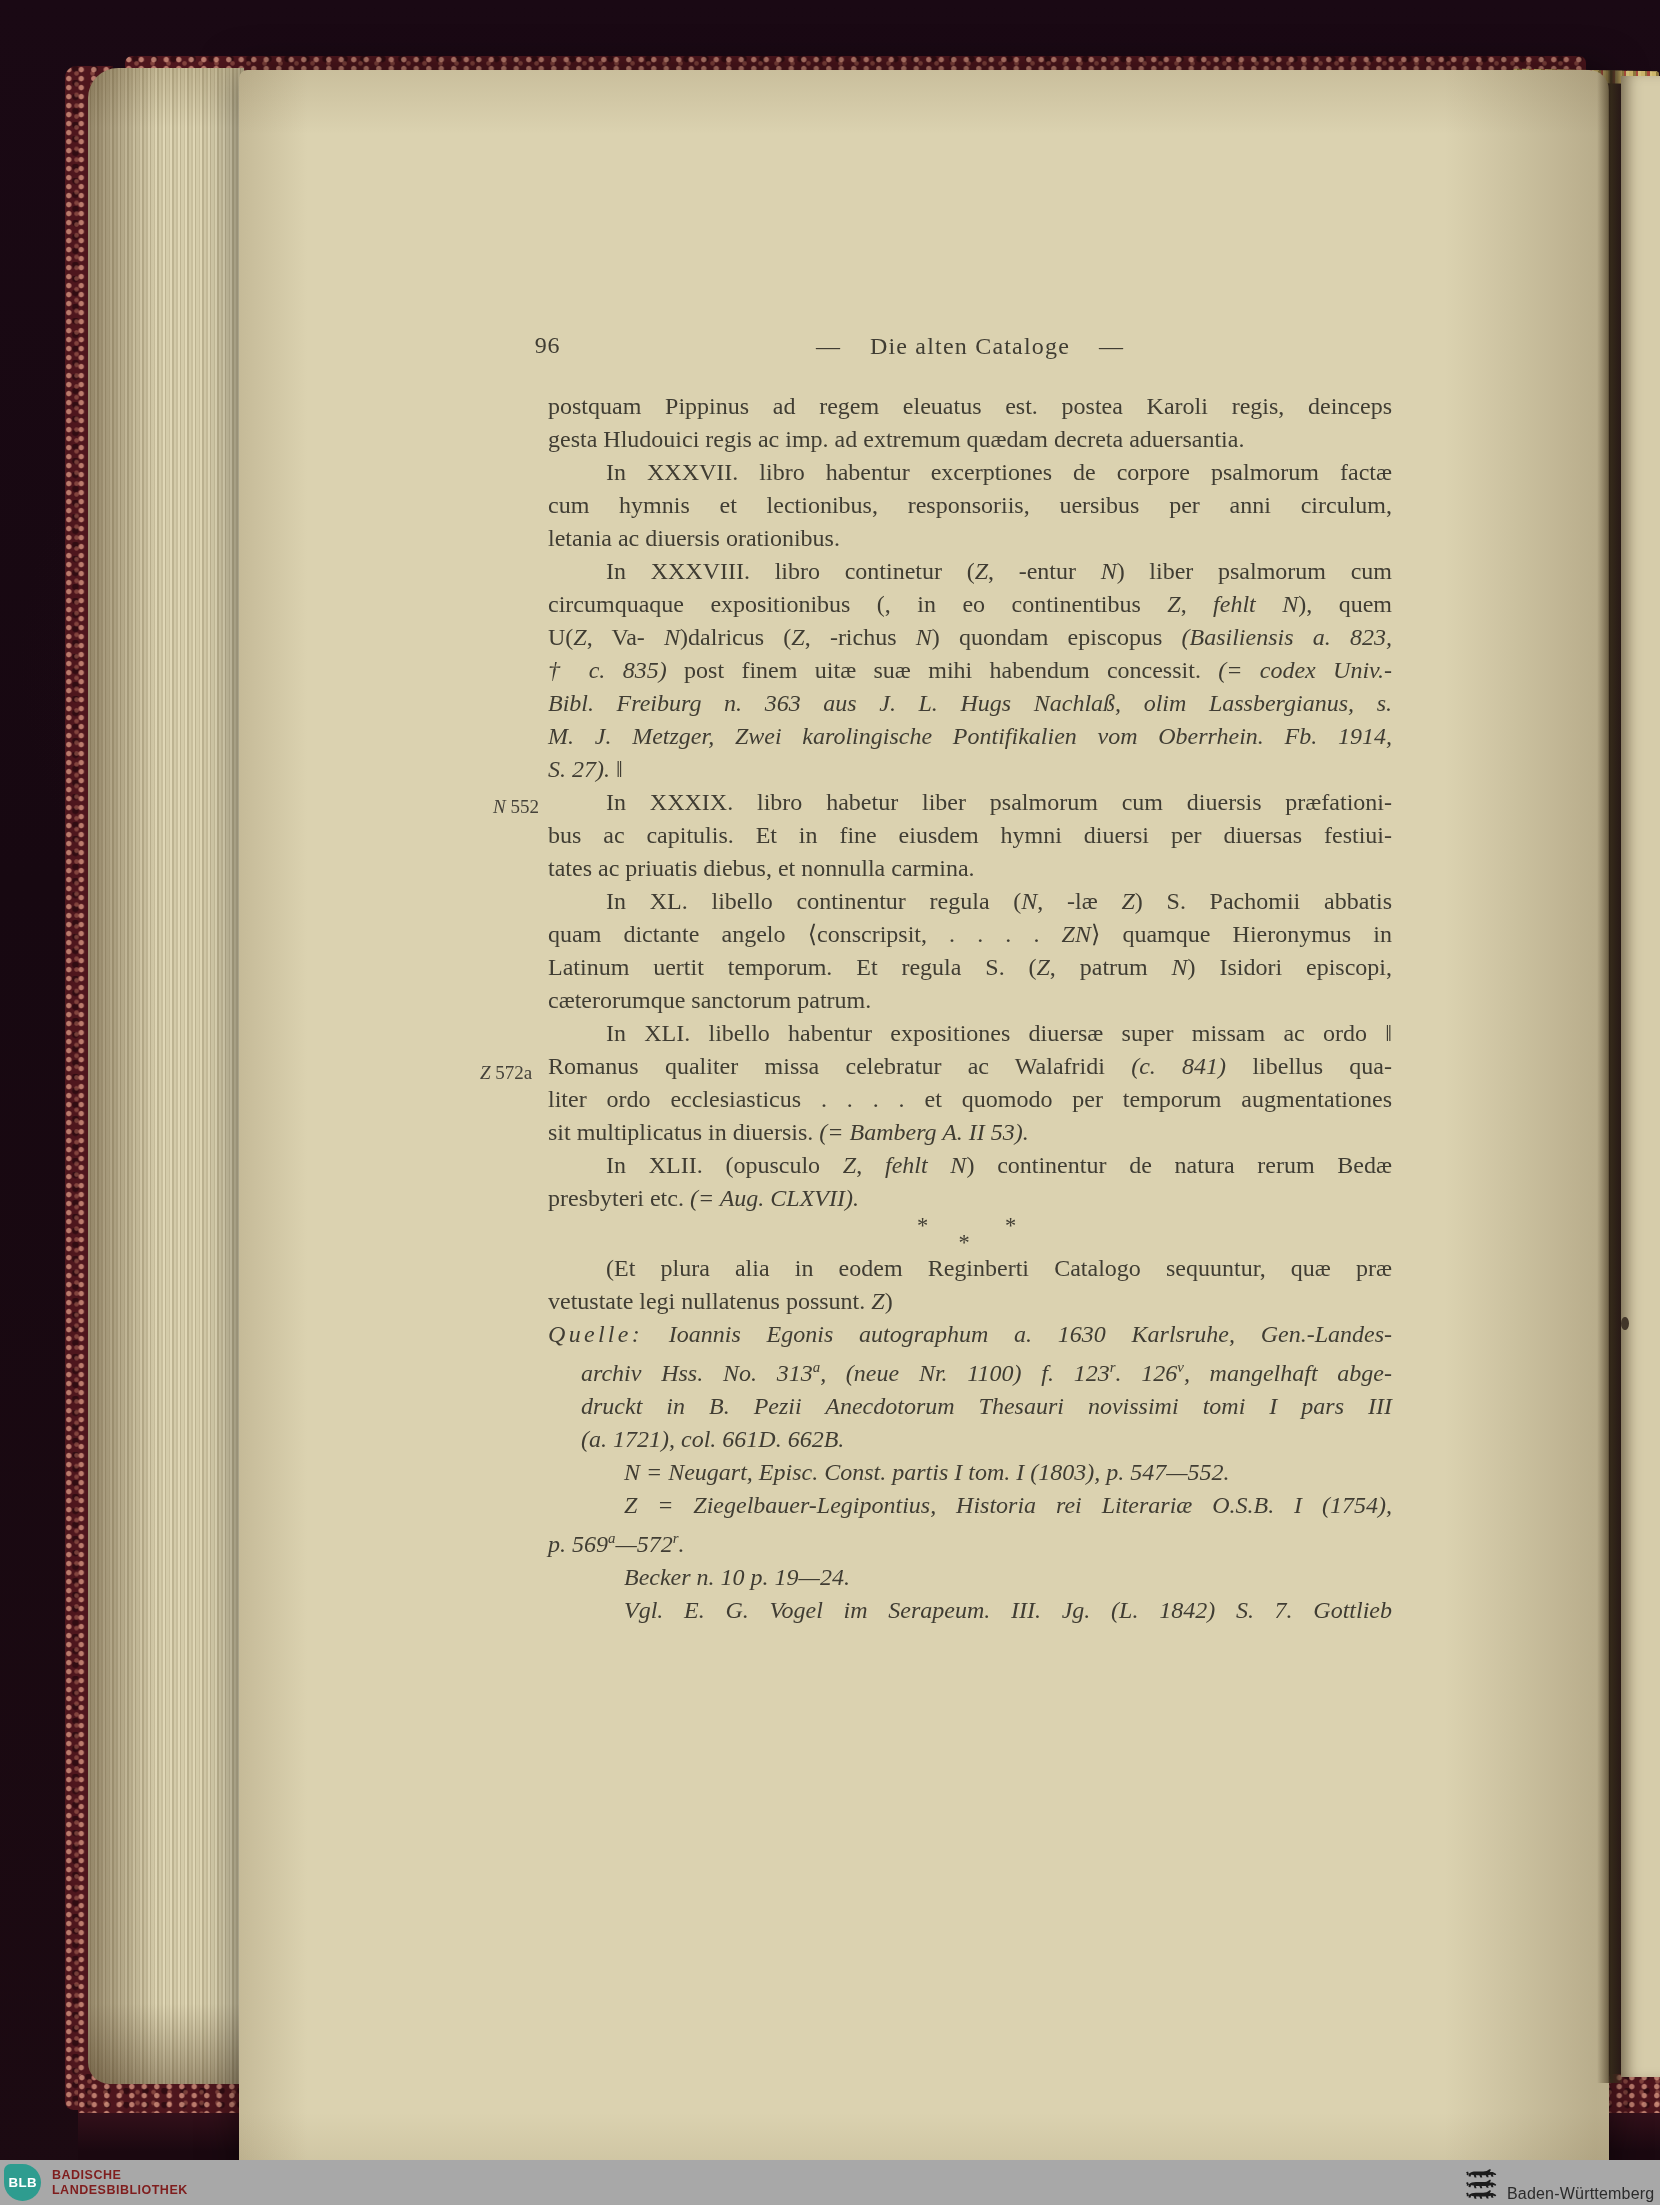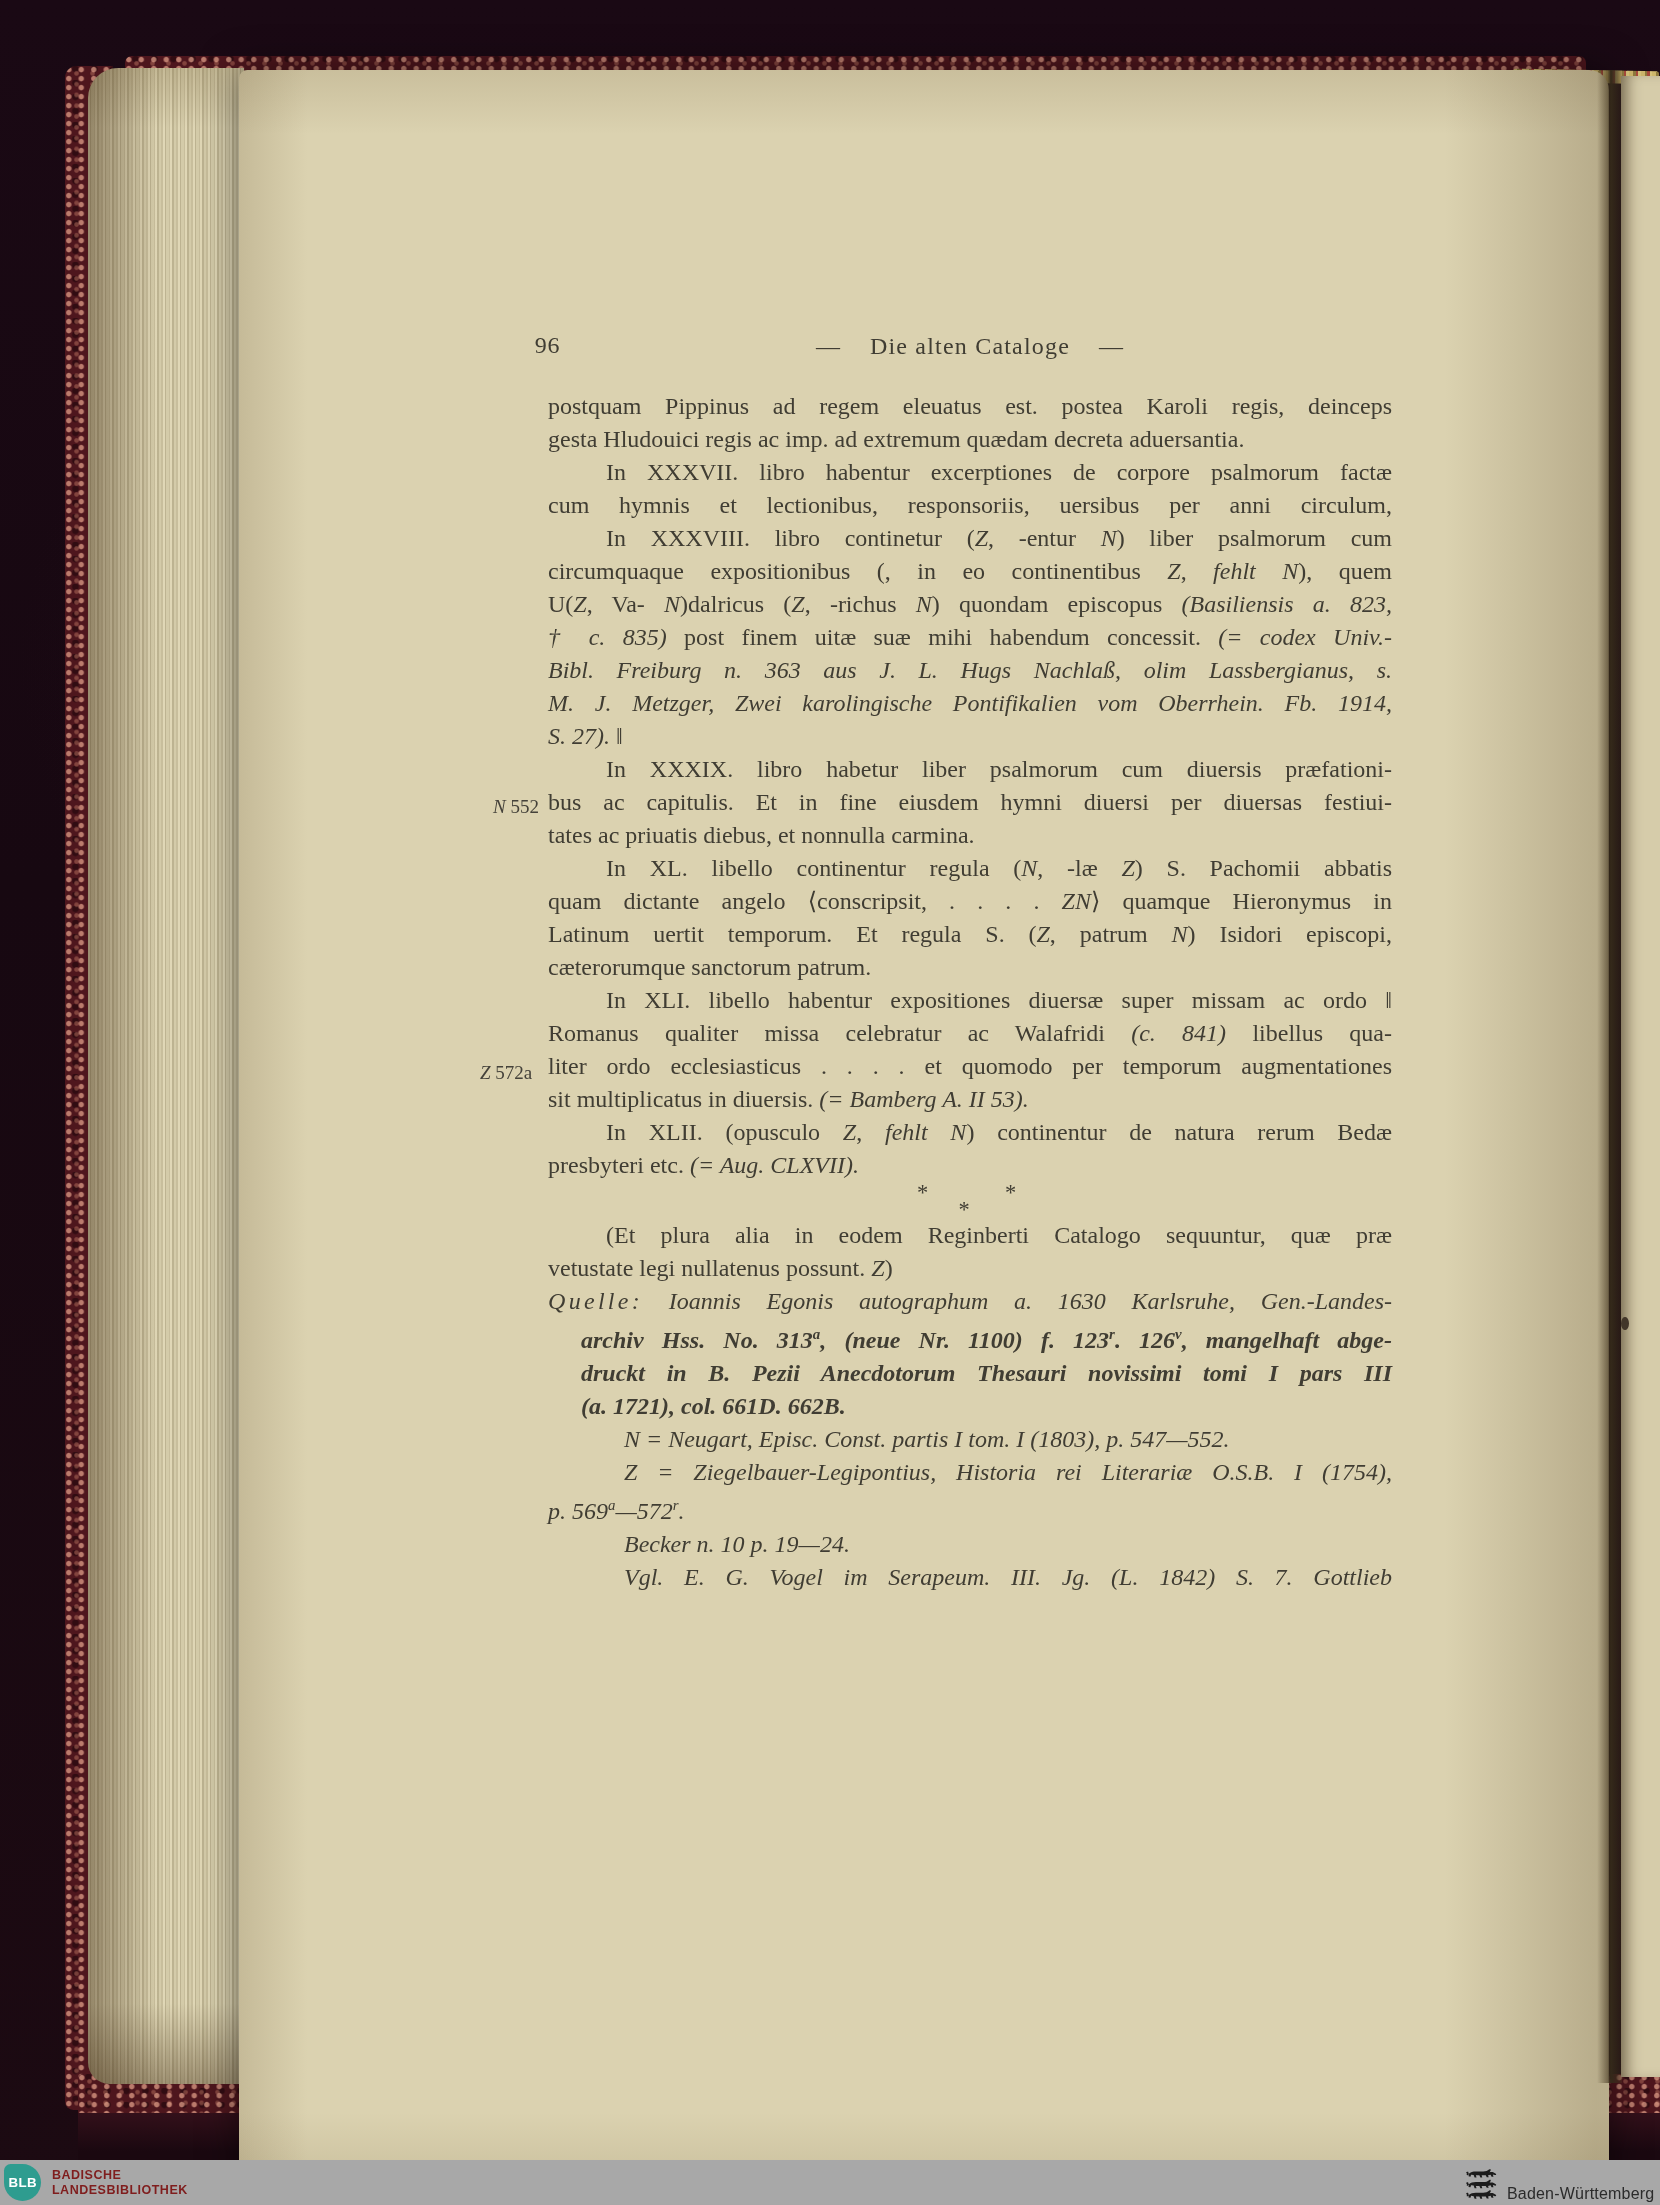--- a/index.html
+++ b/index.html
@@ -67,21 +67,21 @@
   
   .page-head{position:absolute;left:309px;top:262px;width:844px;height:33px;font-size:24px;}
   .pagenum{position:absolute;left:-13.3px;top:0;letter-spacing:0.8px;}
   .runtitle{position:absolute;left:0;right:0;top:0.8px;text-align:center;white-space:pre;letter-spacing:1.2px;}
   .body-text{
     position:absolute;left:309px;top:320px;width:844px;
     font-size:24px;line-height:33px;
   }
   .line{text-align:justify;text-align-last:justify;}
   .line.end{text-align-last:left;}
-  .line.ind1{padding-left:33px;font-weight:bold;}
+  .line.ind1{padding-left:33px;}
   .line.ind2{padding-left:58px;}
   .line.ind3{padding-left:76px;}
   .seg.i{font-style:italic;}
   .seg.is{font-style:italic;letter-spacing:3.3px;}
   .seg.sup{font-style:italic;font-size:62%;vertical-align:super;}
   .separator{position:relative;height:37px;font-size:22.4px;}
   .ast{position:absolute;line-height:1;top:0;}
   .ast.a1{left:calc(50% - 53px);}
   .ast.a2{left:calc(50% + 35px);}
   .ast.a3{left:calc(50% - 11.6px);top:17.4px;}
@@ -126,20 +126,21 @@
   </div>
   <div class="margin-notes">
       <div class="margin-note mn0" style="top: 725px;"><span class="seg i">N</span><span class="seg r"> 552</span></div>
       <div class="margin-note mn1" style="top: 991px;"><span class="seg i">Z</span><span class="seg r"> 572a</span></div>
     </div>
   <div class="body-text">
       <div class="line ind0"><span class="seg r">postquam Pippinus ad regem eleuatus est. postea Karoli regis, deinceps</span></div>
       <div class="line ind0 end"><span class="seg r">gesta Hludouici regis ac imp. ad extremum quædam decreta aduersantia.</span></div>
       <div class="line ind2"><span class="seg r">In XXXVII. libro habentur excerptiones de corpore psalmorum factæ</span></div>
       <div class="line ind0"><span class="seg r">cum hymnis et lectionibus, responsoriis, uersibus per anni circulum,</span></div>
+      <div class="line ind0 end"><span class="seg r">letania ac diuersis orationibus.</span></div>
       <div class="line ind2"><span class="seg r">In XXXVIII. libro continetur (</span><span class="seg i">Z</span><span class="seg r">, -entur </span><span class="seg i">N</span><span class="seg r">) liber psalmorum cum</span></div>
       <div class="line ind0"><span class="seg r">circumquaque expositionibus (, in eo continentibus </span><span class="seg i">Z</span><span class="seg r">, </span><span class="seg i">fehlt N</span><span class="seg r">), quem</span></div>
       <div class="line ind0"><span class="seg r">U(</span><span class="seg i">Z</span><span class="seg r">, Va- </span><span class="seg i">N</span><span class="seg r">)dalricus (</span><span class="seg i">Z</span><span class="seg r">, -richus </span><span class="seg i">N</span><span class="seg r">) quondam episcopus </span><span class="seg i">(Basiliensis a. 823,</span></div>
       <div class="line ind0"><span class="seg i">† c. 835)</span><span class="seg r"> post finem uitæ suæ mihi habendum concessit. </span><span class="seg i">(= codex Univ.-</span></div>
       <div class="line ind0"><span class="seg i">Bibl. Freiburg n. 363 aus J. L. Hugs Nachlaß, olim Lassbergianus, s.</span></div>
       <div class="line ind0"><span class="seg i">M. J. Metzger, Zwei karolingische Pontifikalien vom Oberrhein. Fb. 1914,</span></div>
       <div class="line ind0 end"><span class="seg i">S. 27). </span><span class="seg r">‖</span></div>
       <div class="line ind2"><span class="seg r">In XXXIX. libro habetur liber psalmorum cum diuersis præfationi-</span></div>
       <div class="line ind0"><span class="seg r">bus ac capitulis. Et in fine eiusdem hymni diuersi per diuersas festiui-</span></div>
       <div class="line ind0 end"><span class="seg r">tates ac priuatis diebus, et nonnulla carmina.</span></div>

